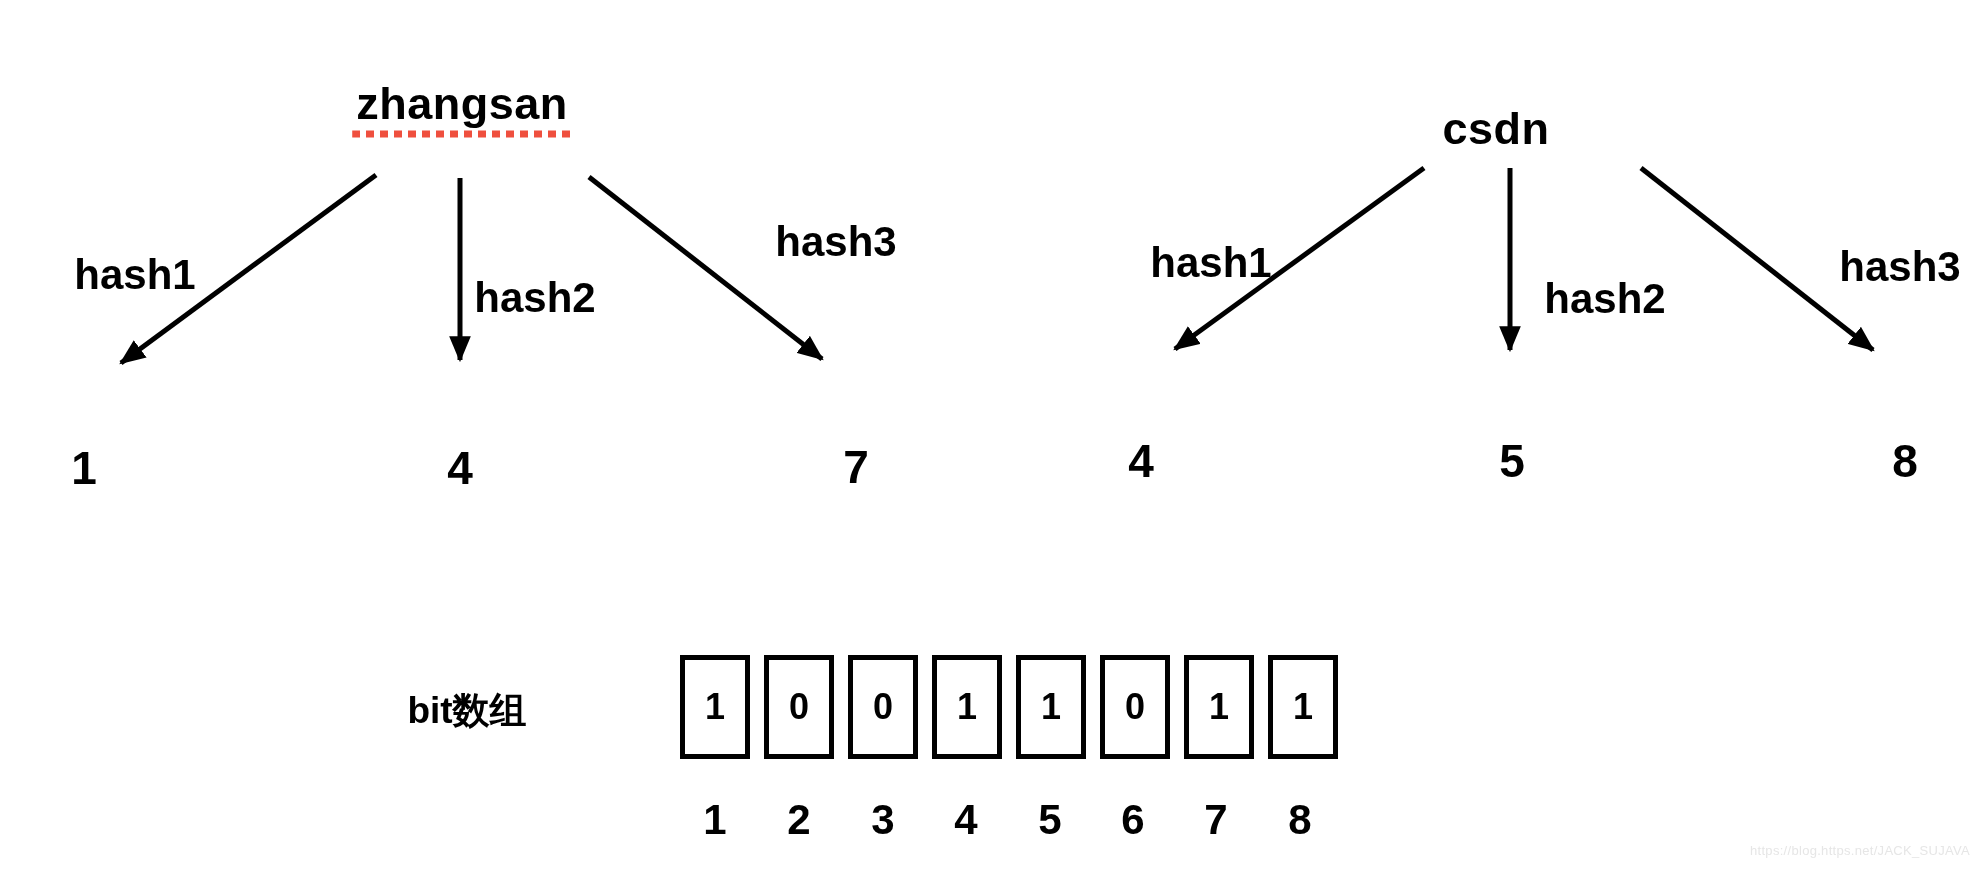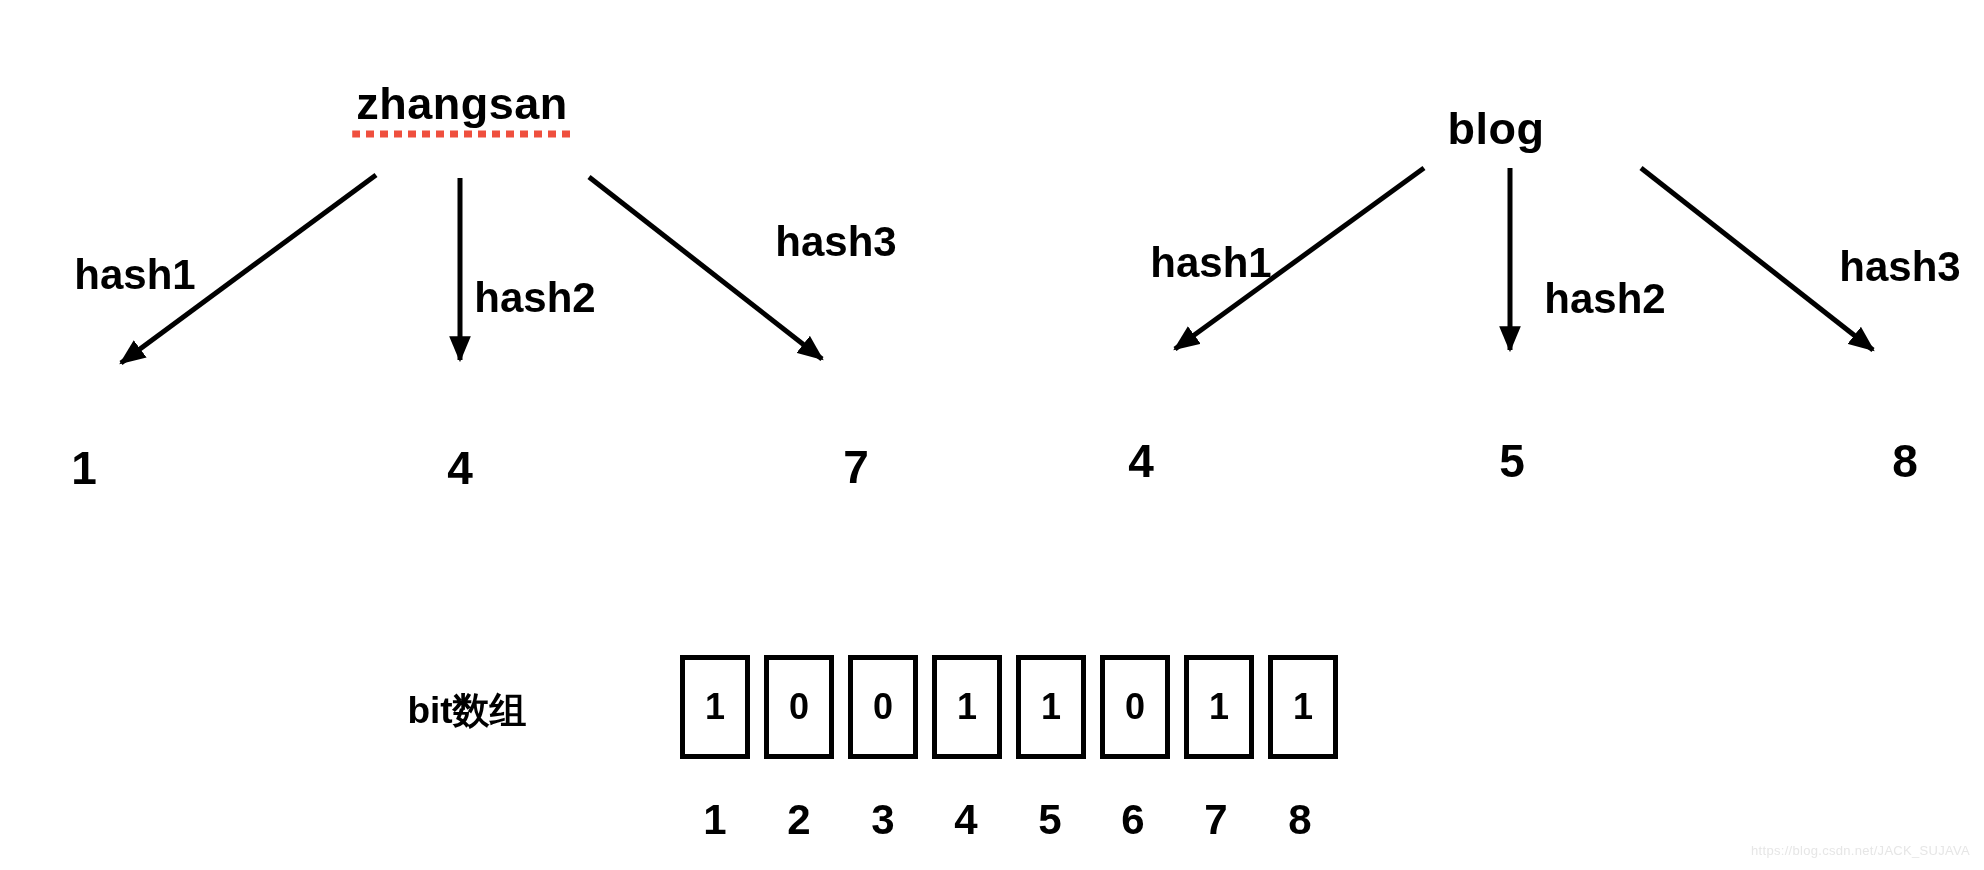--- a/index.html
+++ b/index.html
@@ -100,21 +100,21 @@
   <span class="lbl name name-underlined" style="left:462px; top:106px;">zhangsan</span>
 
   <span class="lbl hash" style="left:135px; top:275px;">hash1</span>
   <span class="lbl hash" style="left:535px; top:298px;">hash2</span>
   <span class="lbl hash" style="left:836px; top:242px;">hash3</span>
 
   <span class="lbl num" style="left:84px; top:468px;">1</span>
   <span class="lbl num" style="left:460px; top:468px;">4</span>
   <span class="lbl num" style="left:856px; top:467px;">7</span>
 
-  <span class="lbl name" style="left:1496px; top:128px;">blog</span>
+  <span class="lbl name" style="left:1496px; top:128px;">csdn</span>
 
   <span class="lbl hash" style="left:1211px; top:263px;">hash1</span>
   <span class="lbl hash" style="left:1605px; top:299px;">hash2</span>
   <span class="lbl hash" style="left:1900px; top:267px;">hash3</span>
 
   <span class="lbl num" style="left:1141px; top:461px;">4</span>
   <span class="lbl num" style="left:1512px; top:461px;">5</span>
   <span class="lbl num" style="left:1905px; top:461px;">8</span>
 
   <span class="lbl bit-label" style="left:467px; top:710px;">bit数组</span>
@@ -132,15 +132,15 @@
 
   <span class="lbl idx" style="left:715px; top:820px;">1</span>
   <span class="lbl idx" style="left:799px; top:820px;">2</span>
   <span class="lbl idx" style="left:883px; top:820px;">3</span>
   <span class="lbl idx" style="left:966px; top:820px;">4</span>
   <span class="lbl idx" style="left:1050px; top:820px;">5</span>
   <span class="lbl idx" style="left:1133px; top:820px;">6</span>
   <span class="lbl idx" style="left:1216px; top:820px;">7</span>
   <span class="lbl idx" style="left:1300px; top:820px;">8</span>
 
-  <span class="watermark">https://blog.csdn.net/JACK_SUJAVA</span>
+  <span class="watermark">https://blog.https.net/JACK_SUJAVA</span>
 
 </div>
 
 </body></html>

